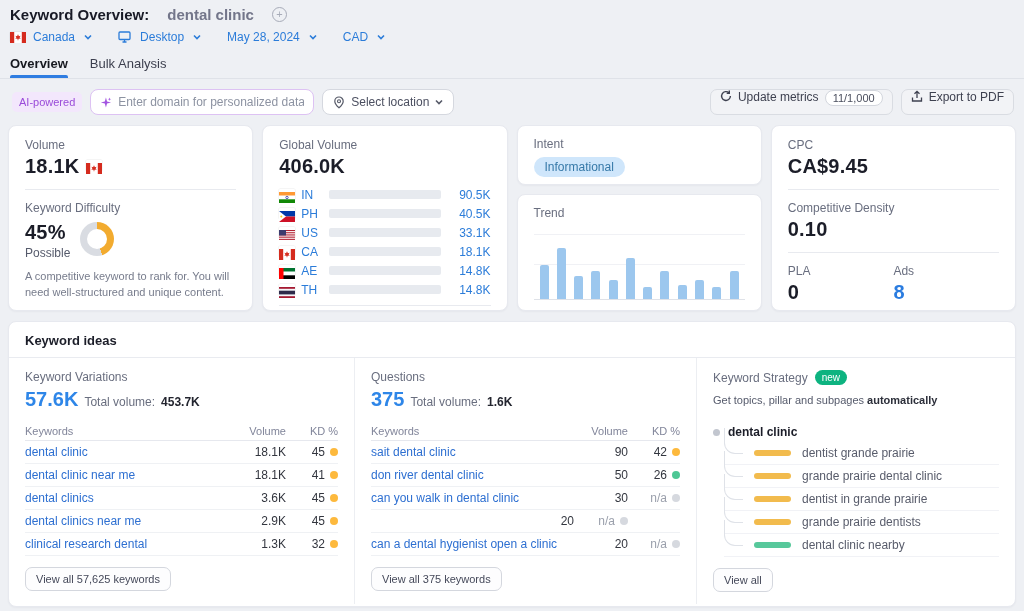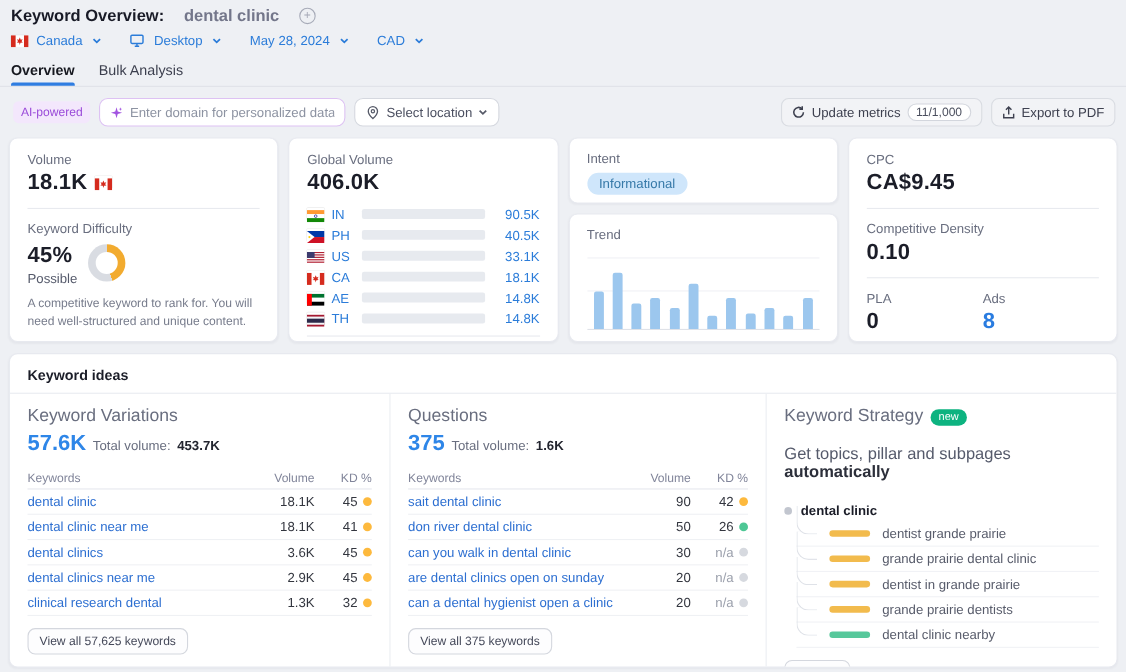--- a/index.html
+++ b/index.html
@@ -28,21 +28,21 @@
   .toolbar { display:flex; align-items:center; margin:10px 10px 10px 12px; gap:8px; }
   .ai-badge { background:#f3e7fc; color:#9a4bd9; font-size:11px; padding:4px 7px; border-radius:5px; }
   .domain-input { display:flex; align-items:center; gap:6px; border:1px solid #ddc2f3; border-radius:8px;
     background:#fff; padding:4px 9px; width:224px; height:26px; }
   .domain-input input { border:none; outline:none; font-size:12px; width:100%; font-family:inherit; color:#333; }
   .domain-input input::placeholder { color:#8d93a2; }
   .loc-btn { display:flex; align-items:center; gap:6px; border:1px solid #d5d8df; background:#fff; border-radius:8px;
     height:26px; padding:0 10px; font-size:12px; color:#4b4f60; cursor:pointer; }
   .loc-btn .chev path { stroke:#565a68; }
   .toolbar-right { margin-left:auto; display:flex; gap:8px; }
-  .tool-btn { display:flex; align-items:center; gap:6px; background:#f2f3f6; border:1px solid #d9dce2; border-radius:7px;
+  .tool-btn { display:flex; align-items:flex-start; gap:6px; background:#f2f3f6; border:1px solid #d9dce2; border-radius:7px;
     height:26px; padding:0 9px; font-size:12px; color:#3e4150; cursor:pointer; }
   .count-pill { background:#fff; border:1px solid #d3d6dd; border-radius:9px; padding:1px 7px; font-size:11px; color:#4b4f5e; }
 
   
   .cards-row { display:grid; grid-template-columns:1fr 1fr 1fr 1fr; gap:9px; margin:0 8px; height:186px; }
   .card { background:#fff; border:1px solid #e7e9ef; border-radius:8px; box-shadow:0 1px 2px rgba(25,30,50,.04); padding:12px 16px; overflow:hidden; }
   .metric-label { font-size:12px; color:#696e7f; }
   .metric-big { font-size:20px; font-weight:bold; color:#1b1d28; margin-top:3px; letter-spacing:.2px; }
   .divider { height:1px; background:#e8eaef; margin:11px 0; }
   .flag { display:inline-block; width:16px; height:11px; border-radius:1px; box-shadow:0 0 0 .5px rgba(0,0,0,.08); vertical-align:baseline; }
@@ -80,21 +80,21 @@
   .two-col { display:grid; grid-template-columns:1fr 1fr; }
   .ads-val { color:#2a7ce0; }
 
   
   .ideas-card { margin:10px 8px 0; background:#fff; border:1px solid #e7e9ef; border-radius:8px;
     box-shadow:0 1px 2px rgba(25,30,50,.04); height:286px; overflow:hidden; }
   .ideas-header { font-size:13px; font-weight:bold; color:#1b1d28; padding:11px 16px 9px; border-bottom:1px solid #e9ebf0; }
   .ideas-cols { display:grid; grid-template-columns:345px 342px 1fr; height:calc(100% - 38px); }
   .ideas-col { padding:12px 16px; }
   .ideas-col + .ideas-col { border-left:1px solid #eceef2; }
-  .sec-label { font-size:16px; color:#696e7f; }
+  .sec-label { font-size:12px; color:#696e7f; }
   .sec-count-row { margin-top:4px; display:flex; align-items:baseline; gap:6px; }
   .sec-count { font-size:20px; font-weight:bold; color:#2e86e8; }
   .sec-total-lbl { font-size:12px; color:#696e7f; }
   .sec-total { font-size:12px; font-weight:bold; color:#23252f; }
   .kw-table { margin-top:10px; }
   .kw-thead, .kw-tr { display:grid; grid-template-columns:1fr 54px 52px; align-items:center; }
   .kw-thead { font-size:11px; color:#81859a; height:20px; border-bottom:1px solid #e6e8ee; }
   .kw-tr { height:23px; border-bottom:1px solid #eff1f4; font-size:12px; }
   .kw-link { color:#2d6fd1; cursor:pointer; overflow:hidden; white-space:nowrap; text-overflow:ellipsis; }
   .cell-r { text-align:right; color:#33363f; }
@@ -103,21 +103,21 @@
   .dot { width:8px; height:8px; border-radius:50%; display:inline-block; }
   .dot.yellow { background:#fdb93d; }
   .dot.green { background:#4ec795; }
   .dot.gray { background:#d6d9df; }
   .view-btn { margin-top:11px; background:#fdfdfe; border:1px solid #d4d7de; border-radius:7px; font-size:11px;
     color:#45495a; padding:5px 10px; cursor:pointer; font-family:inherit; }
 
   
   .strat-title-row { display:flex; align-items:center; gap:7px; }
   .new-badge { background:#0db380; color:#fff; font-size:10px; padding:2px 7px; border-radius:9px; }
-  .strat-sub { font-size:15px; color:#555a6b; margin-top:16px; }
+  .strat-sub { font-size:11px; color:#555a6b; margin-top:9px; }
   .strat-sub b { color:#2c2f3a; }
   .tree-root { display:flex; align-items:center; gap:8px; margin-top:16px; height:20px; }
   .tree-root-dot { width:7px; height:7px; border-radius:50%; background:#c2c6cf; }
   .tree-root-label { font-size:12px; font-weight:bold; color:#1b1d28; }
   .tree-items { margin-left:11px; }
   .tree-item { position:relative; height:23px; display:flex; align-items:center; padding-left:30px; border-bottom:1px solid #f1f2f6; }
   .tree-item::before { content:""; position:absolute; left:0; top:-14px; width:18px; height:25px;
     border-left:1.5px solid #dfe2e8; border-bottom:1.5px solid #dfe2e8; border-bottom-left-radius:11px; }
   .tree-pill { width:37px; height:6px; border-radius:3px; margin-right:11px; flex:none; }
   .tree-pill.yellow { background:#f2bb4d; }
@@ -469,21 +469,20 @@
               </div>
               <div class="kw-tr">
                 <span class="kw-link">can you walk in dental clinic</span>
                 <span class="cell-r">30</span>
                 <span class="kd-cell">
                   <span class="na">n/a</span>
                   <span class="dot gray"></span>
                 </span>
               </div>
               <div class="kw-tr">
-                <span class="kw-link">are dental clinics open on sunday</span>
                 <span class="cell-r">20</span>
                 <span class="kd-cell">
                   <span class="na">n/a</span>
                   <span class="dot gray"></span>
                 </span>
               </div>
               <div class="kw-tr">
                 <span class="kw-link">can a dental hygienist open a clinic</span>
                 <span class="cell-r">20</span>
                 <span class="kd-cell">

